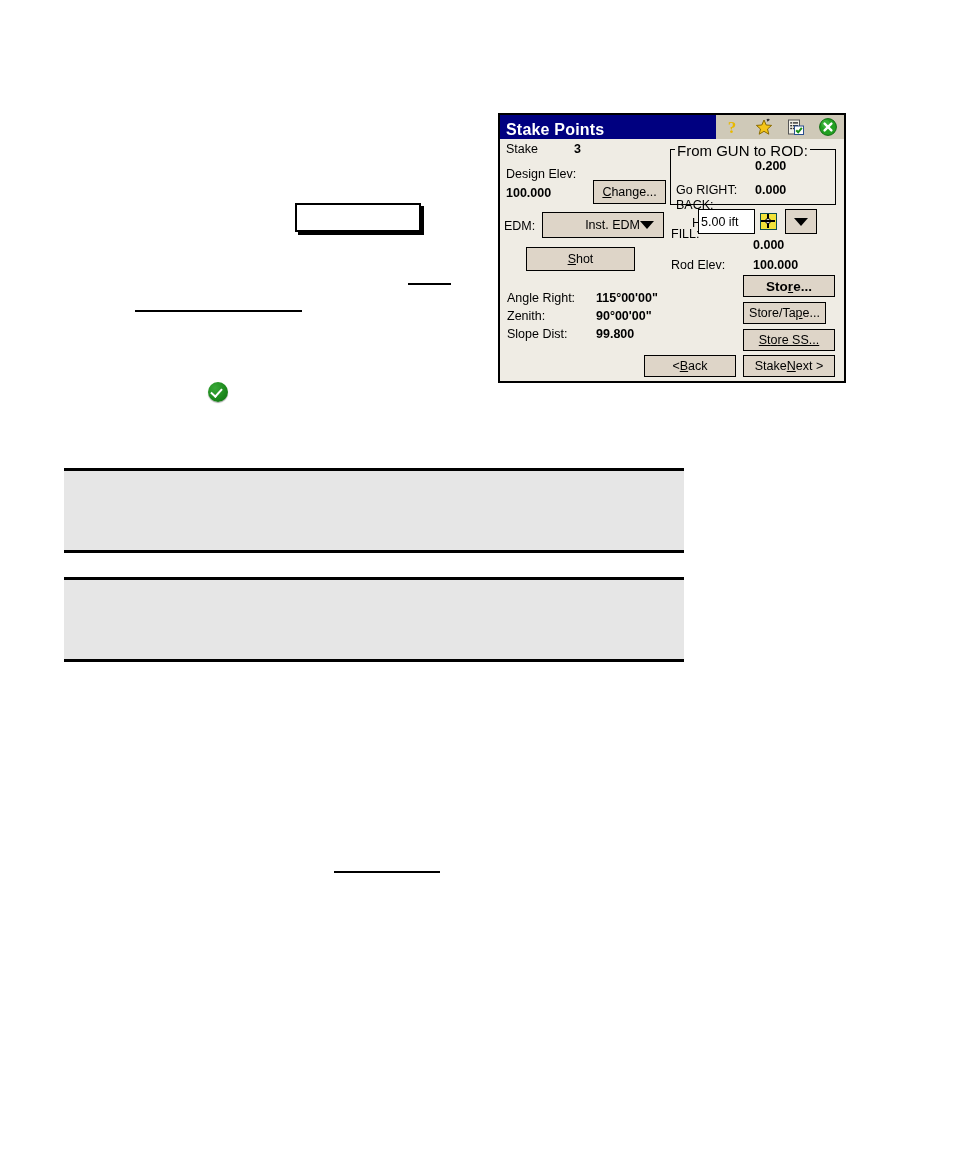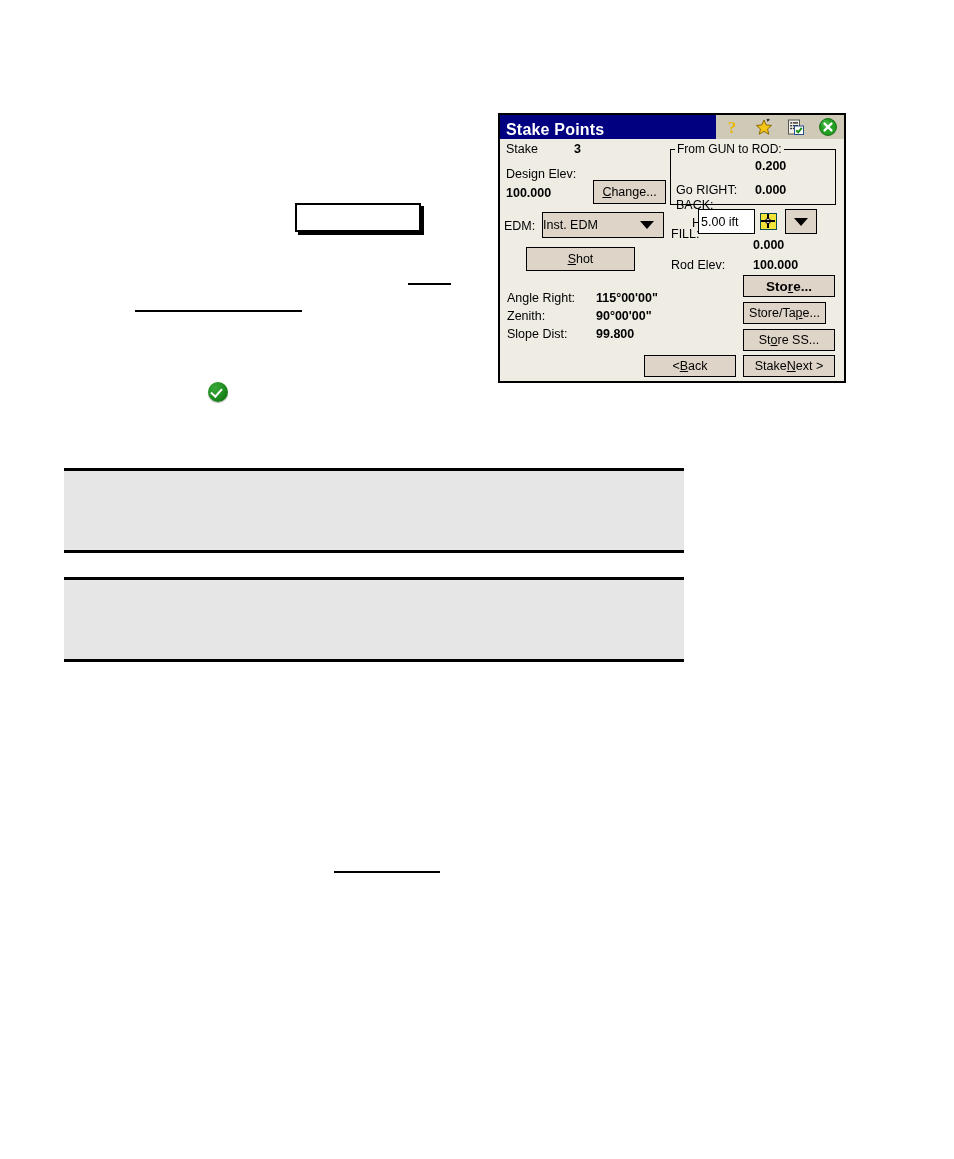--- a/index.html
+++ b/index.html
@@ -102,21 +102,21 @@
 
   
   .group {
     position: absolute;
     border: 1.4px solid #000000;
     box-sizing: border-box;
   }
   .group-title {
     position: absolute;
     background: #efece4;
-    font-size: 12px;
+    font-size: 15px;
     padding: 0 2px;
     white-space: nowrap;
     top: -8px;
     left: 4px;
   }
 
   
   .btn {
     position: absolute;
     background: #ded5c8;
@@ -141,21 +141,21 @@
     background: #ded5c8;
     border: 1.4px solid #000000;
     box-sizing: border-box;
     display: flex;
     align-items: center;
     font-size: 12.5px;
     cursor: pointer;
   }
   .combo .combo-text {
     flex: 1;
-    text-align: left;
+    text-align: right;
     white-space: nowrap;
   }
   .arrow-down {
     width: 0; height: 0;
     border-left: 7px solid transparent;
     border-right: 7px solid transparent;
     border-top: 8px solid #000000;
     margin-right: 9px;
   }
 
@@ -322,21 +322,21 @@
       <u>r</u>
       <span>e...</span>
   </button>
 
   <button class="btn" style="left:243px; top:187px; width:83px; height:22px;">
     <span>Store/Ta</span>
       <u>p</u>
       <span>e...</span>
   </button>
 
-  <button class="btn" style="left:243px; top:214px; width:92px; height:22px;">
+  <button class="btn" style="left:243px; top:214px; width:92px; height:22px;text-decoration:underline;">
     <span>St</span>
       <u>o</u>
       <span>re SS...</span>
   </button>
 
   <button class="btn" style="left:144px; top:240px; width:92px; height:22px;">
     <span>&lt; </span>
       <u>B</u>
       <span>ack</span>
   </button>

